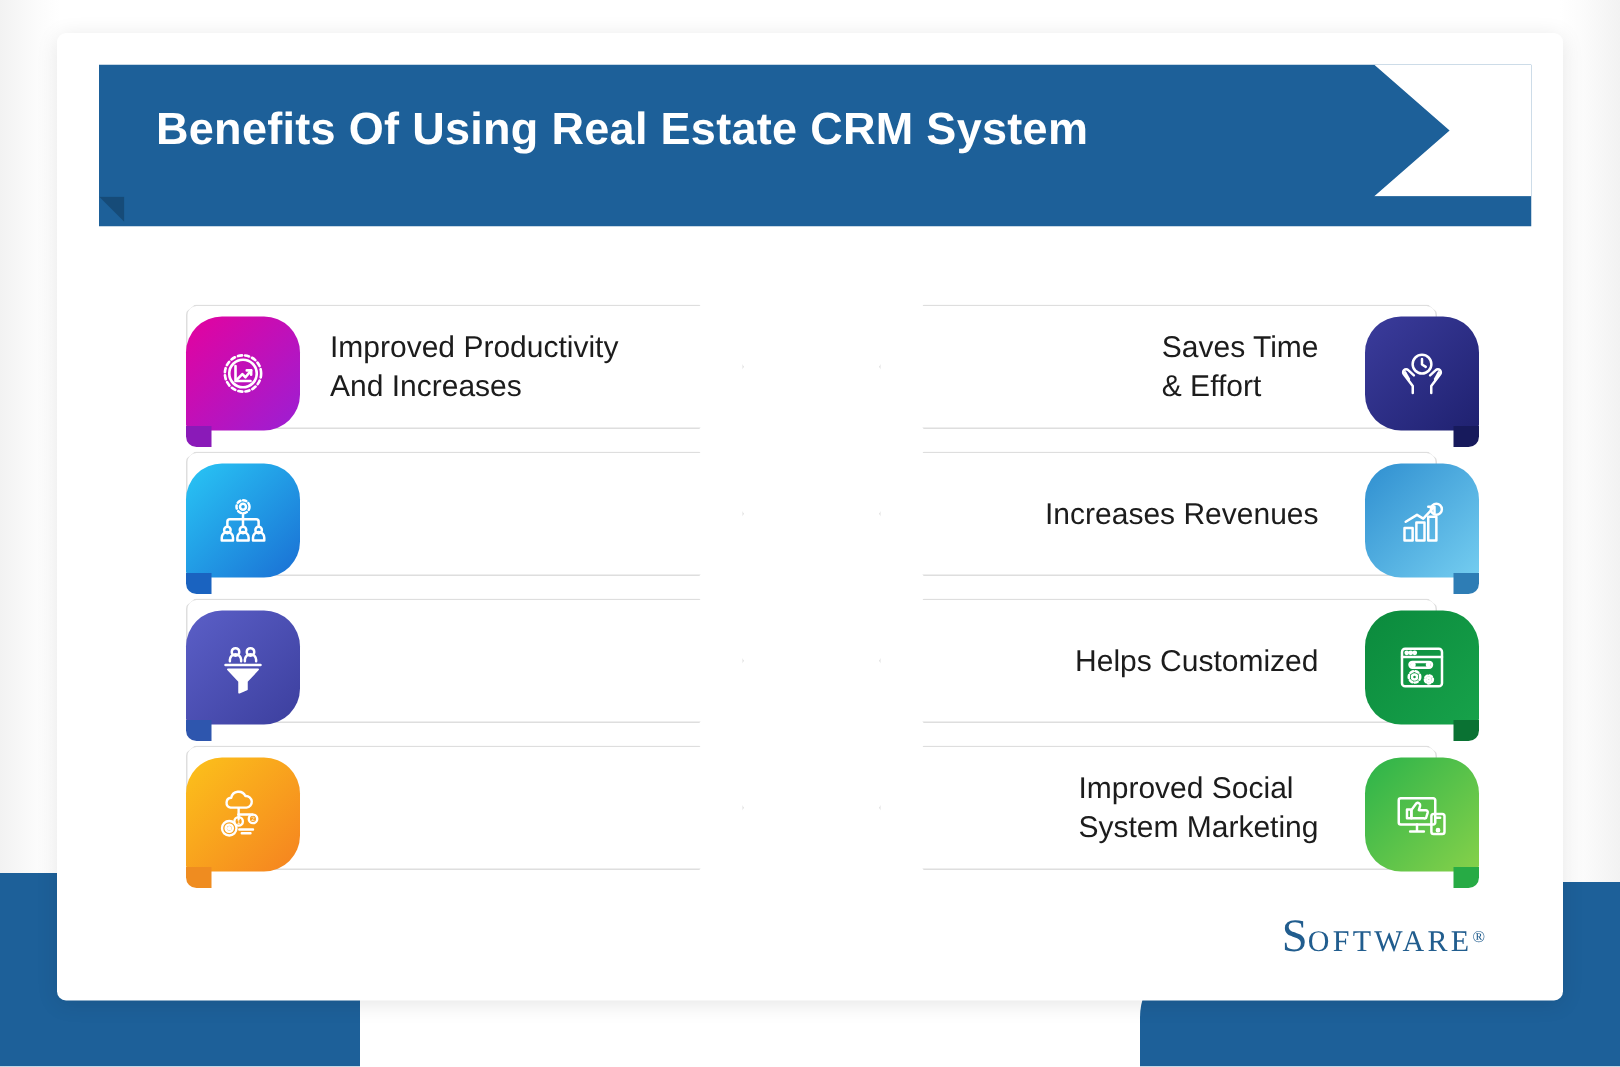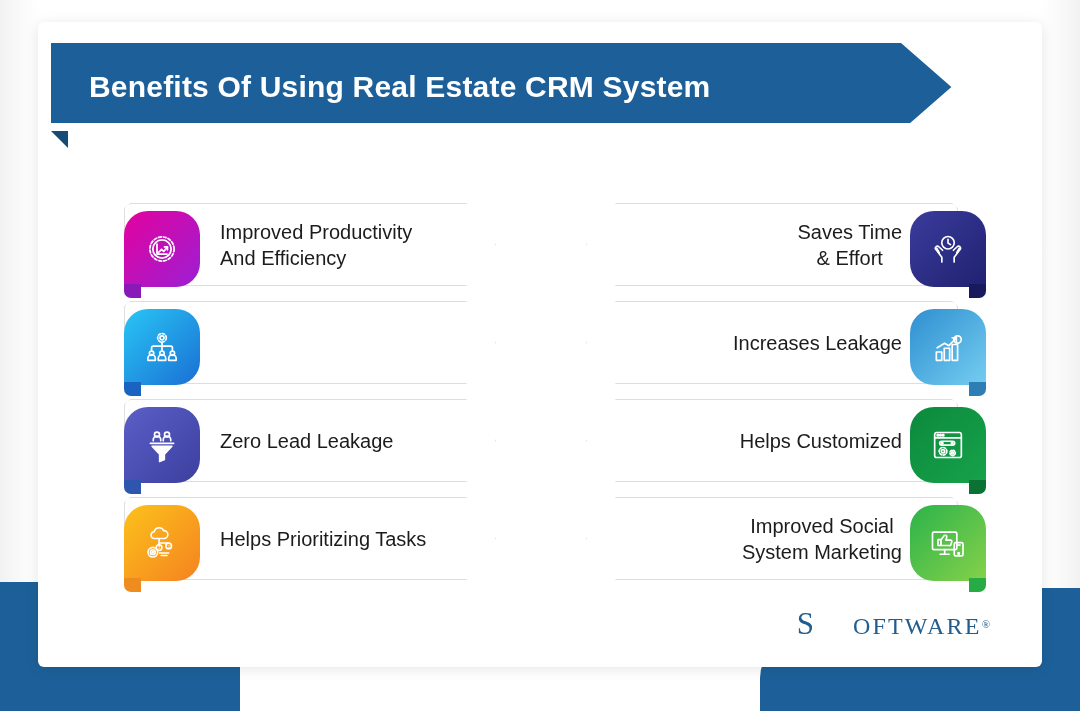--- a/index.html
+++ b/index.html
@@ -77,24 +77,24 @@
     width: 1004px;
     height: 645px;
     background: #ffffff;
     border-radius: 6px;
     box-shadow: 0 2px 14px rgba(0,0,0,0.10);
   }
 
   
   #ribbon-wrap {
     position: absolute;
-    left: 13px;
+    left: 28px;
     top: 21px;
     width: 955px;
-    height: 80px;
+    height: 108px;
   }
   #ribbon {
     position: absolute;
     inset: 0;
     background: #1d6099;
     -webkit-clip-path: polygon(0 0, 100% 0, 100% 100%, 94.5% 100%, 89.2% 50%, 94.5% 0, 100% 0, 100% 100%, 0 100%);
     clip-path: polygon(0 0, 100% 0, 100% 100%, 0 100%, 0 0);
   }
   
   #ribbon-notch {
@@ -227,23 +227,23 @@
     line-height: 1.32;
     white-space: pre-line;
   }
   .label-left {
     left: 96px;
     width: 250px;
     text-align: left;
     justify-content: flex-start;
   }
   .label-right {
-    right: 84px;
+    right: 107px;
     width: 250px;
-    text-align: center;
+    text-align: left;
     justify-content: flex-end;
   }
 
   
   #logo {
     position: absolute;
     right: 52px;
     bottom: 28px;
     color: #215d8e;
     text-align: left;
@@ -252,24 +252,23 @@
   }
   #logo .l1, #logo .l2 {
     display: block;
     white-space: nowrap;
   }
   #logo .cap {
     font-size: 31px;
     letter-spacing: 0px;
   }
   #logo .rest {
-    font-size: 24px;
+    font-size: 20px;
     letter-spacing: 2.2px;
     text-transform: uppercase;
-    margin-left: 39px;
   }
   #logo .reg {
     font-size: 11px;
     vertical-align: super;
   }
   #logo .l2 { margin-top: -6px; margin-left: 1px; }
 </style>
 </head>
 <body>
 
@@ -305,21 +304,21 @@
               <g fill="none" stroke="#ffffff" stroke-width="2.1" stroke-linecap="round" stroke-linejoin="round">
                 <circle cx="24" cy="24" r="14.5" stroke-dasharray="3.2 2.6"></circle>
                 <circle cx="24" cy="24" r="11"></circle>
                 <path d="M18 30V18M18 30h12"></path>
                 <path d="M19.5 28.5l4-4 2.5 2.5 4.5-5.5"></path>
                 <path d="M27 21.5h3.5V25"></path>
               </g>
             </svg>
           </div>
           <div class="bene-label label-left">Improved Productivity
-And Efficiency</div>
+And Increases</div>
         </div>
 
         <div class="bene-row">
           <div class="plate right-point"></div>
           <div class="badge badge-left">
             <div class="badge-bg" style="background: linear-gradient(135deg, rgb(41, 198, 245), rgb(26, 111, 212));"></div>
             <div class="badge-tab" style="background: rgb(26, 99, 192);"></div>
             <svg viewBox="0 0 48 48">
               <g fill="none" stroke="#ffffff" stroke-width="2" stroke-linecap="round" stroke-linejoin="round">
                 <circle cx="24" cy="13" r="5.2" stroke-dasharray="2.6 2.2"></circle>
@@ -345,21 +344,20 @@
               <g fill="none" stroke="#ffffff" stroke-width="2" stroke-linecap="round" stroke-linejoin="round">
                 <circle cx="18" cy="11.5" r="3"></circle>
                 <path d="M13.5 19v-1.2a4.5 4.5 0 019 0V19"></path>
                 <circle cx="30" cy="11.5" r="3"></circle>
                 <path d="M25.5 19v-1.2a4.5 4.5 0 019 0V19"></path>
                 <path d="M10 22h28"></path>
                 <path d="M12 25.5h24l-9 9.5v6.5l-6 2.5V35z" fill="#ffffff" stroke="#ffffff" stroke-width="1.6"></path>
               </g>
             </svg>
           </div>
-          <div class="bene-label label-left">Zero Lead Leakage</div>
         </div>
 
         <div class="bene-row">
           <div class="plate right-point"></div>
           <div class="badge badge-left">
             <div class="badge-bg" style="background: linear-gradient(135deg, rgb(252, 194, 27), rgb(245, 130, 32));"></div>
             <div class="badge-tab" style="background: rgb(239, 140, 32);"></div>
             <svg viewBox="0 0 48 48">
               <g fill="none" stroke="#ffffff" stroke-width="1.9" stroke-linecap="round" stroke-linejoin="round">
                 <path d="M14 18.5a4 4 0 01.6-7.9 6 6 0 0111.3-1.4 4.6 4.6 0 01.9 9.3z"></path>
@@ -370,21 +368,20 @@
                 <text x="20.5" y="31.6" font-size="5" fill="#ffffff" stroke="none" text-anchor="middle" font-family="Liberation Sans, sans-serif">1</text>
                 <circle cx="32" cy="27.5" r="3.4"></circle>
                 <text x="32" y="29.6" font-size="5" fill="#ffffff" stroke="none" text-anchor="middle" font-family="Liberation Sans, sans-serif">2</text>
                 <circle cx="13" cy="35" r="5.8"></circle>
                 <circle cx="13" cy="35" r="2.9"></circle>
                 <circle cx="13" cy="35" r="0.9" fill="#ffffff"></circle>
                 <path d="M21 36h11M23 39h7"></path>
               </g>
             </svg>
           </div>
-          <div class="bene-label label-left">Helps Prioritizing Tasks</div>
         </div>
 
       </div>
 
       <div class="col col-right">
 
         <div class="bene-row">
           <div class="plate left-point"></div>
           <div class="badge badge-right">
             <div class="badge-bg" style="background: linear-gradient(135deg, rgb(59, 60, 156), rgb(31, 33, 112));"></div>
@@ -413,21 +410,21 @@
               <g fill="none" stroke="#ffffff" stroke-width="2" stroke-linecap="round" stroke-linejoin="round">
                 <path d="M11 25l9-5.5 5 3 8-8.5"></path>
                 <path d="M29 13h5v5"></path>
                 <circle cx="35.5" cy="15" r="4.4"></circle>
                 <rect x="10" y="30" width="6.5" height="10"></rect>
                 <rect x="19.5" y="25.5" width="6.5" height="14.5"></rect>
                 <rect x="29" y="21" width="6.5" height="19"></rect>
               </g>
             </svg>
           </div>
-          <div class="bene-label label-right">Increases Leakage</div>
+          <div class="bene-label label-right">Increases Revenues</div>
         </div>
 
         <div class="bene-row">
           <div class="plate left-point"></div>
           <div class="badge badge-right">
             <div class="badge-bg" style="background: linear-gradient(135deg, rgb(11, 138, 61), rgb(23, 162, 74));"></div>
             <div class="badge-tab" style="background: rgb(10, 114, 51);"></div>
             <svg viewBox="0 0 48 48">
               <g fill="none" stroke="#ffffff" stroke-width="2" stroke-linecap="round" stroke-linejoin="round">
                 <rect x="8" y="9" width="32" height="30" rx="2.5"></rect>

